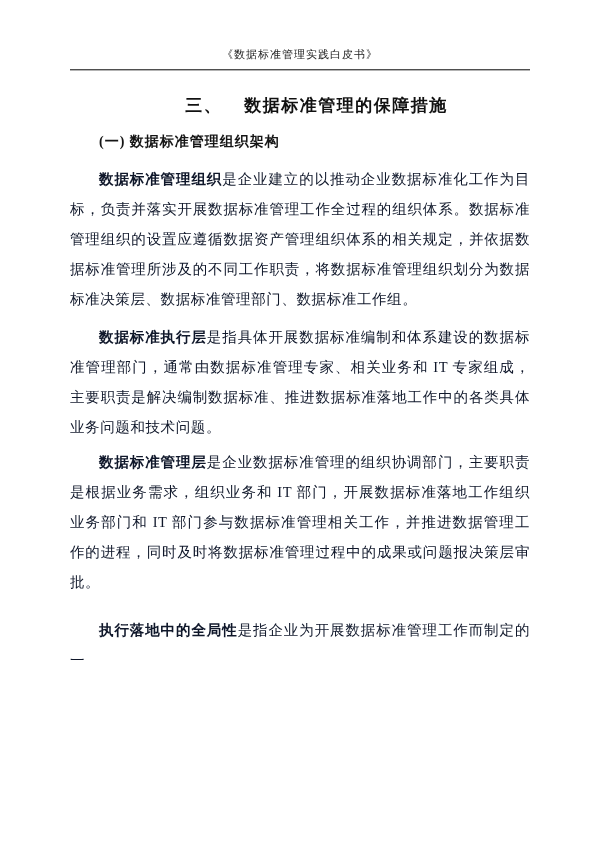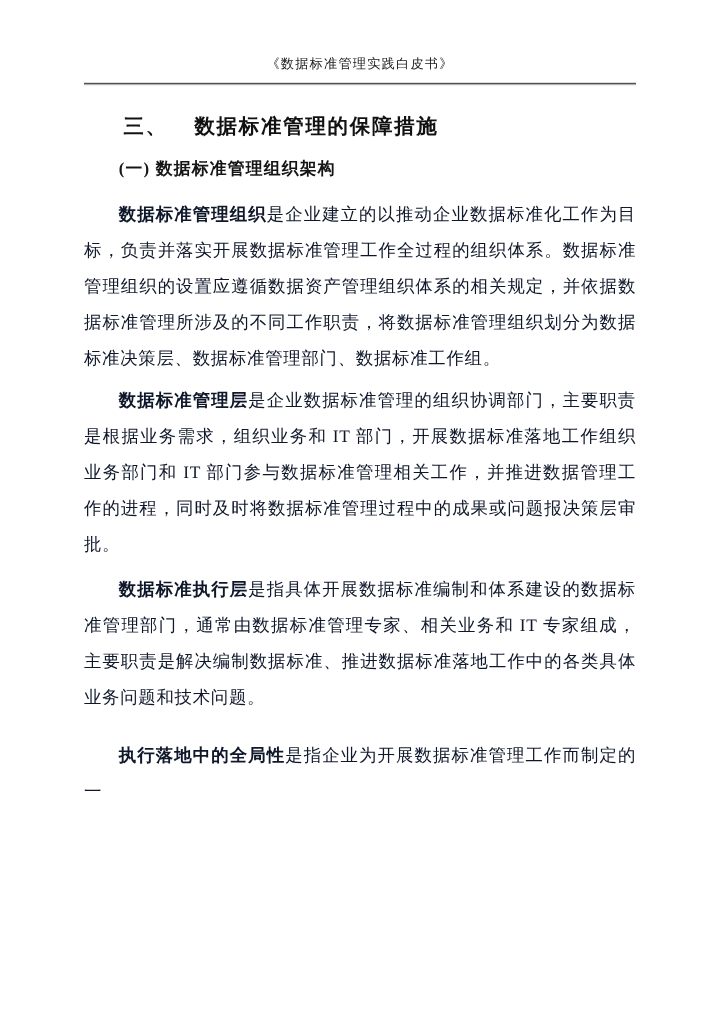--- a/index.html
+++ b/index.html
@@ -29,20 +29,21 @@
   }
   .heading {
     margin: 24px 0 0 0;
     padding-left: 33px;
     font-family: "Liberation Sans", "DejaVu Sans", sans-serif;
     font-weight: bold;
     font-size: 17px;
     line-height: 22px;
     letter-spacing: 1.5px;
     color: #111111;
+    text-align: center;
   }
   .heading-num { margin-right: 22px; }
   .subheading {
     margin: 14px 0 0 0;
     padding-left: 29px;
     font-size: 14px;
     font-weight: bold;
     line-height: 21px;
     letter-spacing: 1px;
     color: #151515;
@@ -76,22 +77,22 @@
 
   <div class="doc-body">
 
     <h1 class="heading"><span class="heading-num">三、</span><span>数据标准管理的保障措施</span></h1>
 
     <h2 class="subheading subheading-1">(一) 数据标准管理组织架构</h2>
 
     <p class="para para-1"><span class="lead">数据标准管理组织</span><span>是企业建立的以推动企业数据标准化工作为目标，负责并落实开展数据标准管理工作全过程的组织体系。数据标准管理组织的设置应遵循数据资产管理组织体系的相关规定，并依据数据标准管理所涉及的不同工作职责，将数据标准管理组织划分为数据标准决策层、数据标准管理部门、数据标准工作组。</span></p>
 
 
+    <p class="para para-4"><span class="lead">数据标准执行层</span><span>是指具体开展数据标准编制和体系建设的数据标准管理部门，通常由数据标准管理专家、相关业务和 IT 专家组成，主要职责是解决编制数据标准、推进数据标准落地工作中的各类具体业务问题和技术问题。</span></p>
+
     <p class="para para-3"><span class="lead">数据标准管理层</span><span>是企业数据标准管理的组织协调部门，主要职责是根据业务需求，组织业务和 IT 部门，开展数据标准落地工作组织业务部门和 IT 部门参与数据标准管理相关工作，并推进数据管理工作的进程，同时及时将数据标准管理过程中的成果或问题报决策层审批。</span></p>
-
-    <p class="para para-4"><span class="lead">数据标准执行层</span><span>是指具体开展数据标准编制和体系建设的数据标准管理部门，通常由数据标准管理专家、相关业务和 IT 专家组成，主要职责是解决编制数据标准、推进数据标准落地工作中的各类具体业务问题和技术问题。</span></p>
 
 
     <p class="para para-5"><span class="lead">执行落地中的全局性</span><span>是指企业为开展数据标准管理工作而制定的一</span></p>
 
   </div>
 
 </div>
 
 </body></html>

